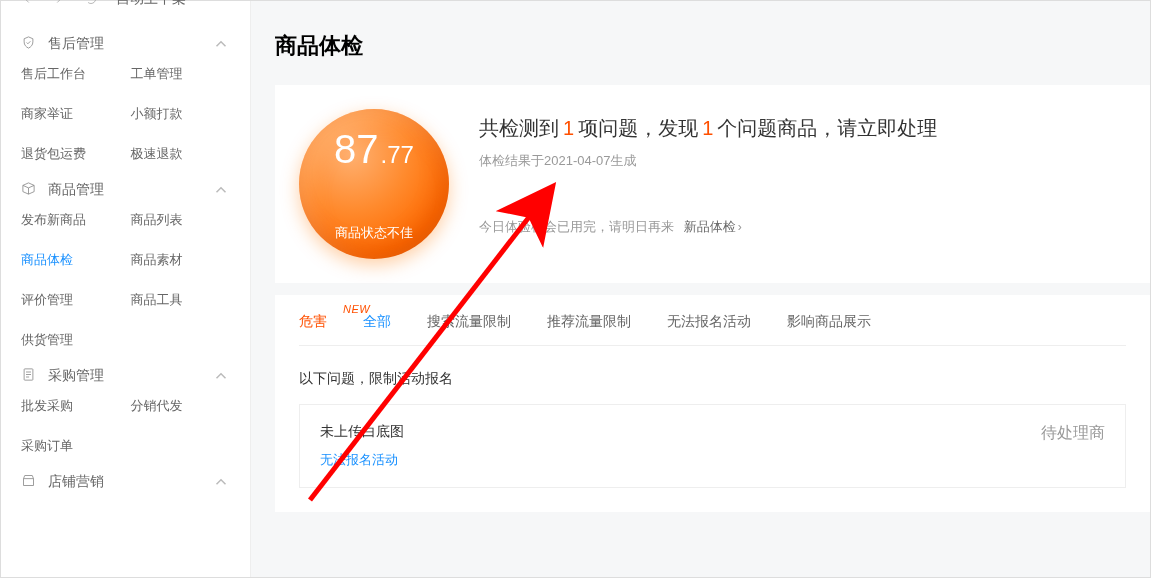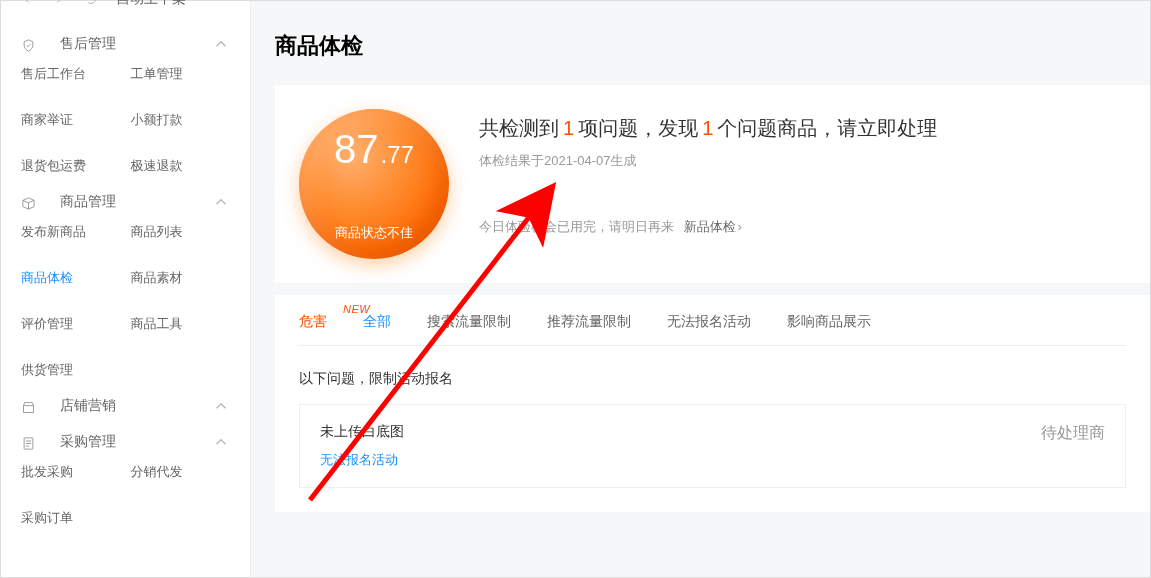--- a/index.html
+++ b/index.html
@@ -7,24 +7,24 @@
     .container { display: flex; width: 100%; height: 100%; background: #fff; border: 1px solid #ddd; }
 
     
     .topbar { position: absolute; left: 20px; top: -10px; display: flex; align-items: center; gap: 18px; color: #666; font-size: 14px; }
     .topbar svg { width: 14px; height: 14px; stroke: #888; fill: none; }
 
     
     .sidebar { width: 250px; background: #fff; padding: 34px 20px 0 20px; flex-shrink: 0; border-right: 1px solid #eee; }
     .sb-section { margin-bottom: 18px; }
     .sb-head { display: flex; align-items: center; justify-content: space-between; margin-bottom: 12px; color: #666; font-size: 14px; }
-    .sb-head-left { display: flex; align-items: flex-end; gap: 24px; }
+    .sb-head-left { display: flex; align-items: flex-start; gap: 12px; }
     .sb-head-left svg { width: 15px; height: 15px; stroke: #888; fill: none; stroke-width: 1.3; }
     .sb-chevron { width: 18px; height: 18px; stroke: #bbb; fill: none; stroke-width: 2; }
-    .sb-items { display: grid; grid-template-columns: 1fr 1fr; gap: 28px 10px; }
+    .sb-items { display: grid; grid-template-columns: 1fr 1fr; gap: 22px 10px; }
     .sb-item { font-size: 13px; color: #666; cursor: pointer; }
     .sb-item.active { color: #1890ff; }
 
     
     .main { flex: 1; background: #f6f7f8; padding: 30px 0 0 0; }
     .page-title { font-size: 22px; color: #000; margin: 0 0 24px 24px; }
     .card { background: #fff; margin-left: 24px; padding: 24px 0 24px 24px; display: flex; gap: 30px; align-items: flex-start; }
 
     .score-ball { width: 150px; height: 150px; border-radius: 50%;
       background: radial-gradient(circle at 35% 30%, #ffb070, #ff8a2d 40%, #ff6a00 72%, #e55d00 100%);
@@ -123,47 +123,47 @@
         <div class="sb-item">评价管理</div>
         <div class="sb-item">商品工具</div>
         <div class="sb-item">供货管理</div>
       </div>
     </div>
 
     <div class="sb-section">
       <div class="sb-head">
         <div class="sb-head-left">
           <svg viewBox="0 0 24 24">
-              <path d="M4 9l2-5h12l2 5M4 9h16M4 9v11h16V9"></path>
-            </svg>
-          <span>店铺营销</span>
-        </div>
-        <svg class="sb-chevron" viewBox="0 0 24 24">
-            <path d="M6 15l6-6 6 6"></path>
-          </svg>
-      </div>
-    </div>
-
-    <div class="sb-section">
-      <div class="sb-head">
-        <div class="sb-head-left">
-          <svg viewBox="0 0 24 24">
               <rect x="5" y="3" width="14" height="18" rx="1"></rect>
               <path d="M8 8h8M8 12h8M8 16h5"></path>
             </svg>
           <span>采购管理</span>
         </div>
         <svg class="sb-chevron" viewBox="0 0 24 24">
             <path d="M6 15l6-6 6 6"></path>
           </svg>
       </div>
       <div class="sb-items">
         <div class="sb-item">批发采购</div>
         <div class="sb-item">分销代发</div>
         <div class="sb-item">采购订单</div>
+      </div>
+    </div>
+
+    <div class="sb-section">
+      <div class="sb-head">
+        <div class="sb-head-left">
+          <svg viewBox="0 0 24 24">
+              <path d="M4 9l2-5h12l2 5M4 9h16M4 9v11h16V9"></path>
+            </svg>
+          <span>店铺营销</span>
+        </div>
+        <svg class="sb-chevron" viewBox="0 0 24 24">
+            <path d="M6 15l6-6 6 6"></path>
+          </svg>
       </div>
     </div>
 
   </aside>
 
   <main class="main">
     <h1 class="page-title">商品体检</h1>
 
     <div class="card">
       <div class="score-ball">

